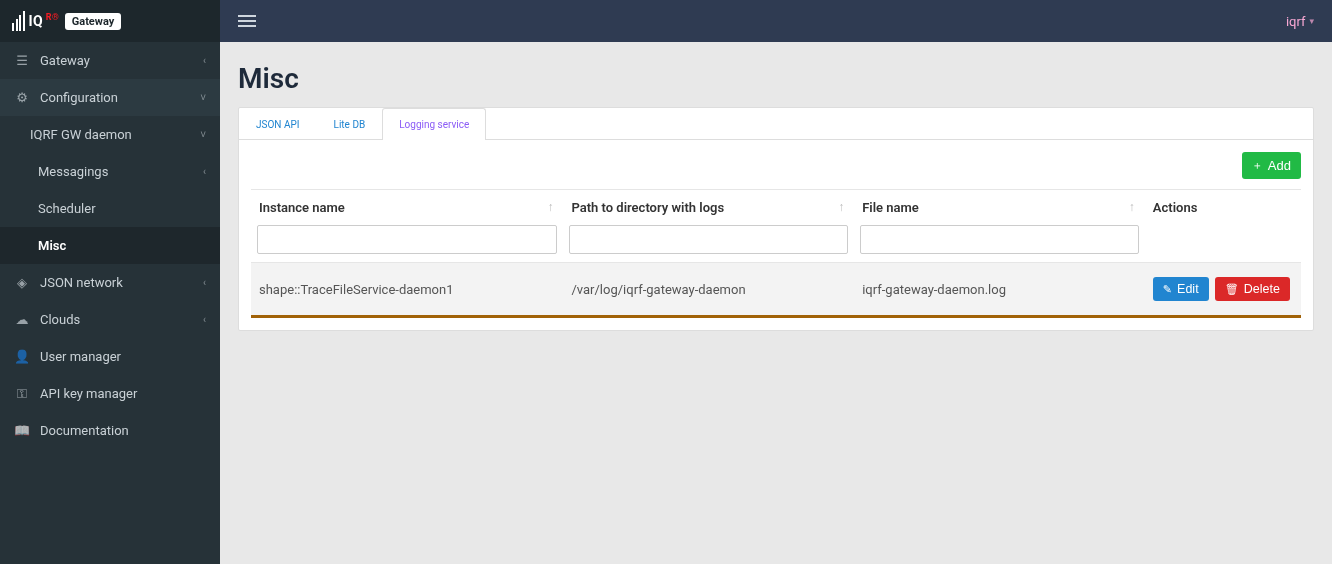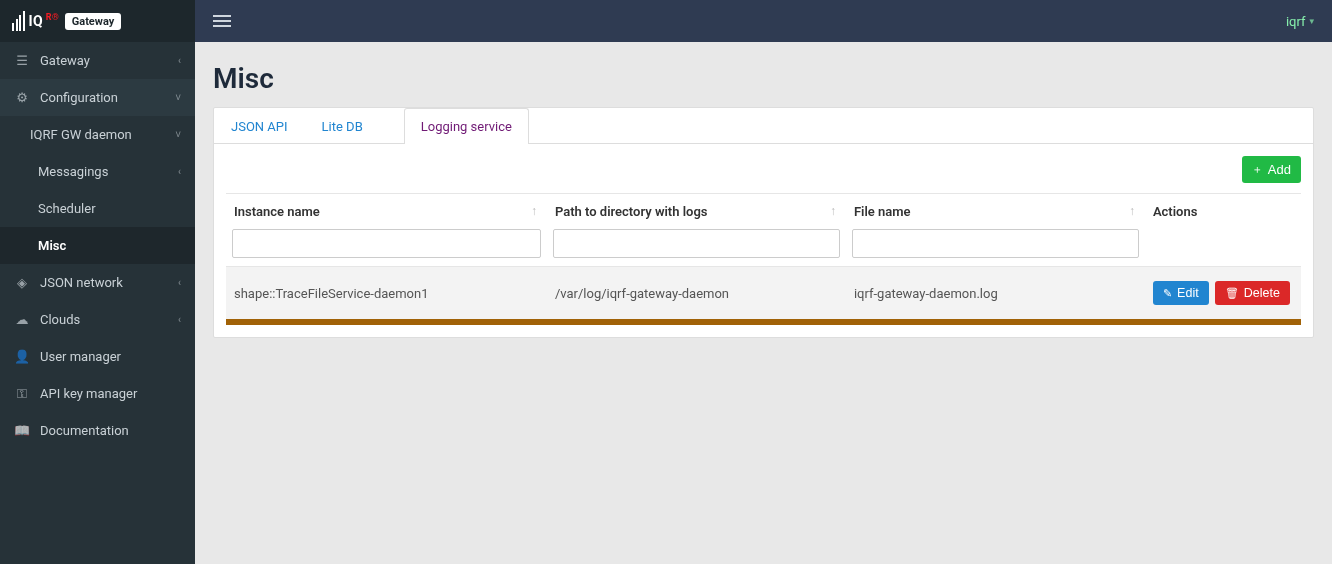--- a/index.html
+++ b/index.html
@@ -9,21 +9,21 @@
   font-size: 14px;
   color: #333;
   width: 1332px;
   height: 564px;
   overflow: hidden;
 }
 .app { display: flex; height: 100%; }
 
 
 .sidebar {
-  width: 195px;
+  width: 220px;
   background: #263238;
   color: #c9d1d6;
   display: flex;
   flex-direction: column;
   flex-shrink: 0;
 }
 .logo {
   height: 42px;
   background: #1d272c;
   display: flex;
@@ -55,63 +55,62 @@
 .nav-item .chev { font-size:10px; opacity:0.55; }
 .nav-sub .nav-item { padding-left:30px; }
 .nav-sub2 .nav-item { padding-left:38px; }
 .nav-item.active { background:#1e272c; }
 .nav-item.active .label { font-weight:600; color:#fff; }
 .nav-item.expanded { background:#2c3a41; }
 
 
 .main { flex:1; display:flex; flex-direction:column; }
 .topbar {
-  height:42px; background:#2f3b52; color:#86efac;
+  height:42px; background:#2f3b52; color:#f9a8d4;
   display:flex; align-items:center; justify-content:space-between;
   padding:0 18px;
 }
 .hamburger { display:flex; flex-direction:column; gap:3px; cursor:pointer;}
 .hamburger span { width:18px; height:2px; background:#cfd6de; display:block;}
 .usermenu { font-size:13px; display:flex; align-items:center; gap:4px; cursor:pointer;}
 .usermenu .caret { font-size:9px; opacity:0.7;}
 
 .content { padding:20px 18px; }
 h1.page-title { font-size:28px; color:#1e2a3a; font-weight:600; margin-bottom:12px; }
 
 .card { background:#fff; border:1px solid #ddd; border-radius:2px; }
 .tabs { display:flex; border-bottom:1px solid #ddd; }
 .tab {
-  padding:10px 16px; font-size:13px; color:#2185d0; cursor:pointer;
+  padding:10px 16px; font-size:10px; color:#2185d0; cursor:pointer;
   border:1px solid transparent; border-bottom:none; margin-bottom:-1px;
 }
 .tab.active {
-  color:#701a75; background:#fff; border-color:#ddd #ddd #fff #ddd;
+  color:#8b5cf6; background:#fff; border-color:#ddd #ddd #fff #ddd;
   border-radius:3px 3px 0 0;
-  margin-left:24px;
 }
 
 .card-body { padding:12px; }
 .add-bar { display:flex; justify-content:flex-end; margin-bottom:10px; }
 .btn { display:inline-flex; align-items:center; gap:5px; border:none; border-radius:3px; padding:6px 10px; font-size:13px; cursor:pointer; color:#fff; }
 .btn-green { background:#21ba45; }
 .btn-blue { background:#2185d0; padding:5px 10px; font-size:12.5px;}
 .btn-red { background:#db2828; padding:5px 10px; font-size:12.5px;}
 
 .table { width:100%; border-collapse:collapse; }
 .table th {
   text-align:left; font-size:13px; font-weight:600; padding:10px 8px 6px 8px;
   border-top:1px solid #e6e6e6;
   position:relative;
 }
 .sort-arrow { position:absolute; right:10px; top:10px; color:#bbb; font-size:12px;}
 .filter-row td { padding:4px 6px 8px 6px; border-bottom:1px solid #e6e6e6;}
 .filter-row input {
   width:100%; padding:6px 8px; border:1px solid #ccc; border-radius:2px; font-size:13px;
 }
-.table td.cell { padding:14px 8px; font-size:13px; color:#555; border-bottom:6px solid #a16207;}
+.table td.cell { padding:14px 8px; font-size:13px; color:#555; border-bottom:3px solid #a16207;}
 .row-shaded td { background:#f3f3f3; }
 .actions-cell { white-space:nowrap; text-align:left; }
 .actions-cell .btn { margin-right:3px; }
 .icon-inline { font-size:11px; }
 </style>
 </head>
 <body>
 
 <div class="app">
   <aside class="sidebar">

